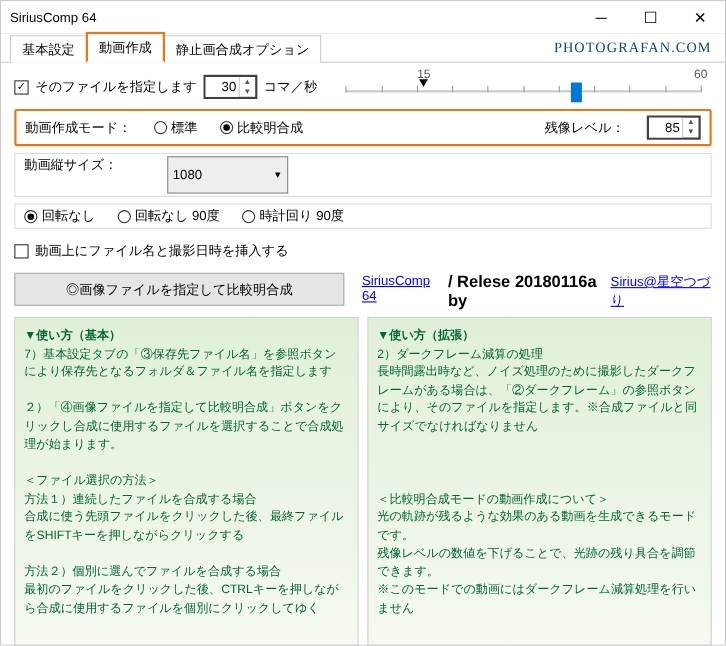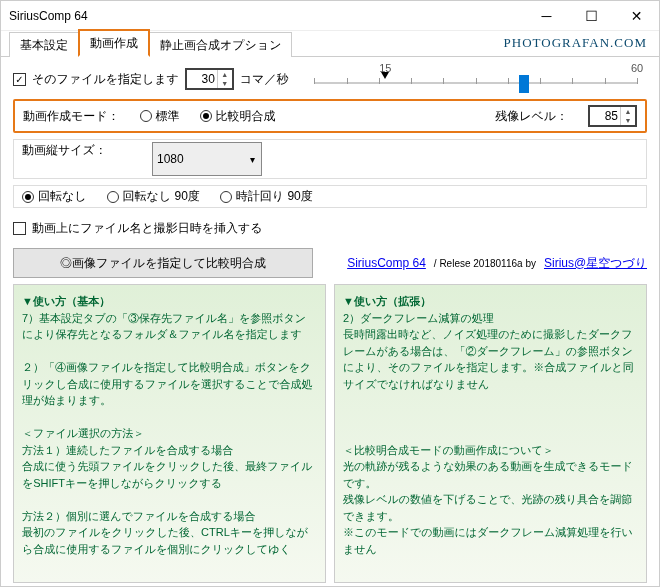--- a/index.html
+++ b/index.html
@@ -29,23 +29,23 @@
 .slider-marker { position: absolute; top: 8px; width: 0; height: 0; border-left: 4px solid transparent; border-right: 4px solid transparent; border-top: 7px solid #000; transform: translateX(-50%); }
 .slider-thumb { position: absolute; top: 11px; width: 10px; height: 18px; background: #0078d7; transform: translateX(-50%); }
 .hl-box { border: 2px solid #e67817; border-radius: 2px; padding: 4px 8px; display: flex; align-items: center; gap: 20px; }
 .radio-grp { display: flex; align-items: center; gap: 4px; }
 .radio { width: 12px; height: 12px; border: 1px solid #333; border-radius: 50%; display: inline-flex; align-items: center; justify-content: center; }
 .radio.on::after { content: ""; width: 6px; height: 6px; background: #000; border-radius: 50%; }
 .plain-row { padding: 2px 8px; display: flex; align-items: flex-start; gap: 20px; border: 1px solid #ddd; }
 .dd { border: 1px solid #888; height: 22px; width: 110px; display: flex; align-items: center; padding: 16px 4px; position: relative; font-size: 12px; background: #eee; }
 .dd::after { content: "▾"; position: absolute; right: 6px; font-size: 10px; }
 .big-btn { background: #e5e5e5; border: 1px solid #aaa; height: 30px; font-size: 12px; display: flex; align-items: center; justify-content: center; }
-.midrow { display: flex; align-items: center; gap: 8px; }
+.midrow { display: flex; gap: 8px; }
 .link { color: #0000ee; text-decoration: underline; font-size: 12px; }
-.rel { font-size: 10px; }
+.rel { font-size: 15px; font-weight: bold; }
 .panels { display: flex; gap: 8px; flex: 1; min-height: 0; }
 .panel { flex: 1; background: linear-gradient(180deg, #e0f0d8 0%, #f5f9f0 100%); border: 1px solid #ccc; padding: 8px; font-size: 11px; color: #063; line-height: 1.5; position: relative; overflow: hidden; }
 .panel b { font-weight: bold; }
 </style>
 </head>
 <body>
 
 <div class="window">
   <div class="titlebar">
     <span class="title">SiriusComp 64</span>

